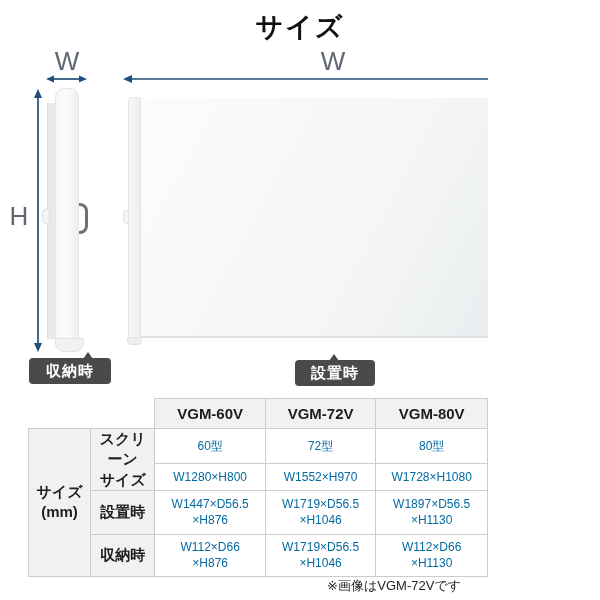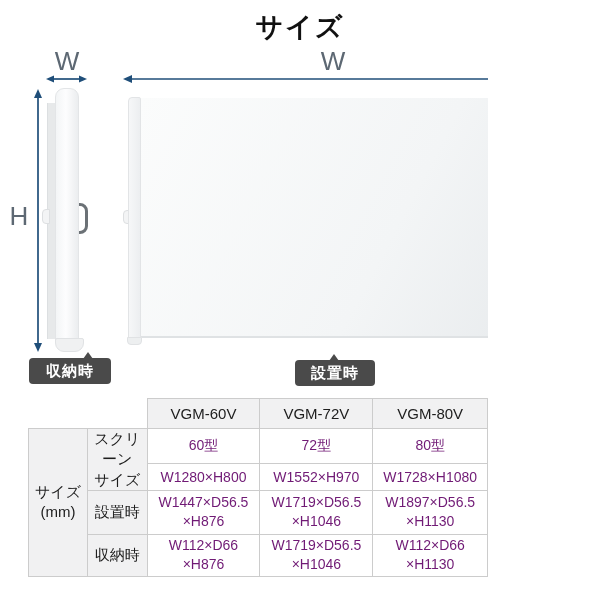--- a/index.html
+++ b/index.html
@@ -64,23 +64,23 @@
   .badge-stored{left:29px;top:358px;width:82px;}
   .badge-installed{left:295px;top:360px;width:80px;}
   .badge-pointer{position:absolute;width:0;height:0;z-index:4;
     border-left:5px solid transparent;border-right:5px solid transparent;
     border-bottom:7px solid var(--badge-bg);}
   .ptr-stored{left:83px;top:352px;}
   .ptr-installed{left:329px;top:354px;}
 
   
   .spec{position:absolute;left:28px;top:398px;border-collapse:collapse;table-layout:fixed;}
-  .spec td{border:1px solid var(--tbl-border);background:#fff;color:#701a75;
-    text-align:center;vertical-align:middle;font-size:14px;padding:0 2px;}
-  .spec td.hd{background:var(--tbl-head-bg);font-weight:normal;font-size:15px;color:var(--ink);}
+  .spec td{border:1px solid var(--tbl-border);background:#fff;color:#0369a1;
+    text-align:center;vertical-align:middle;font-size:12px;padding:0 2px;}
+  .spec td.hd{background:var(--tbl-head-bg);font-weight:bold;font-size:15px;color:var(--ink);}
   .spec td.blank{border:none;background:transparent;}
   .spec td.ml{white-space:pre-line;line-height:1.35;}
 
   .footnote{position:absolute;right:27px;top:577px;font-size:13px;color:#1e1e1e;}
 </style>
 </head>
 <body>
 
 <div class="stage">
 
@@ -174,13 +174,14 @@
       <td class="ml">W112×D66
 ×H876</td>
       <td class="ml">W1719×D56.5
 ×H1046</td>
       <td class="ml">W112×D66
 ×H1130</td>
     </tr>
   </tbody>
     </table>
 
+  <div class="footnote">※画像はVGM-72Vです</div>
 </div>
 
 </body></html>

